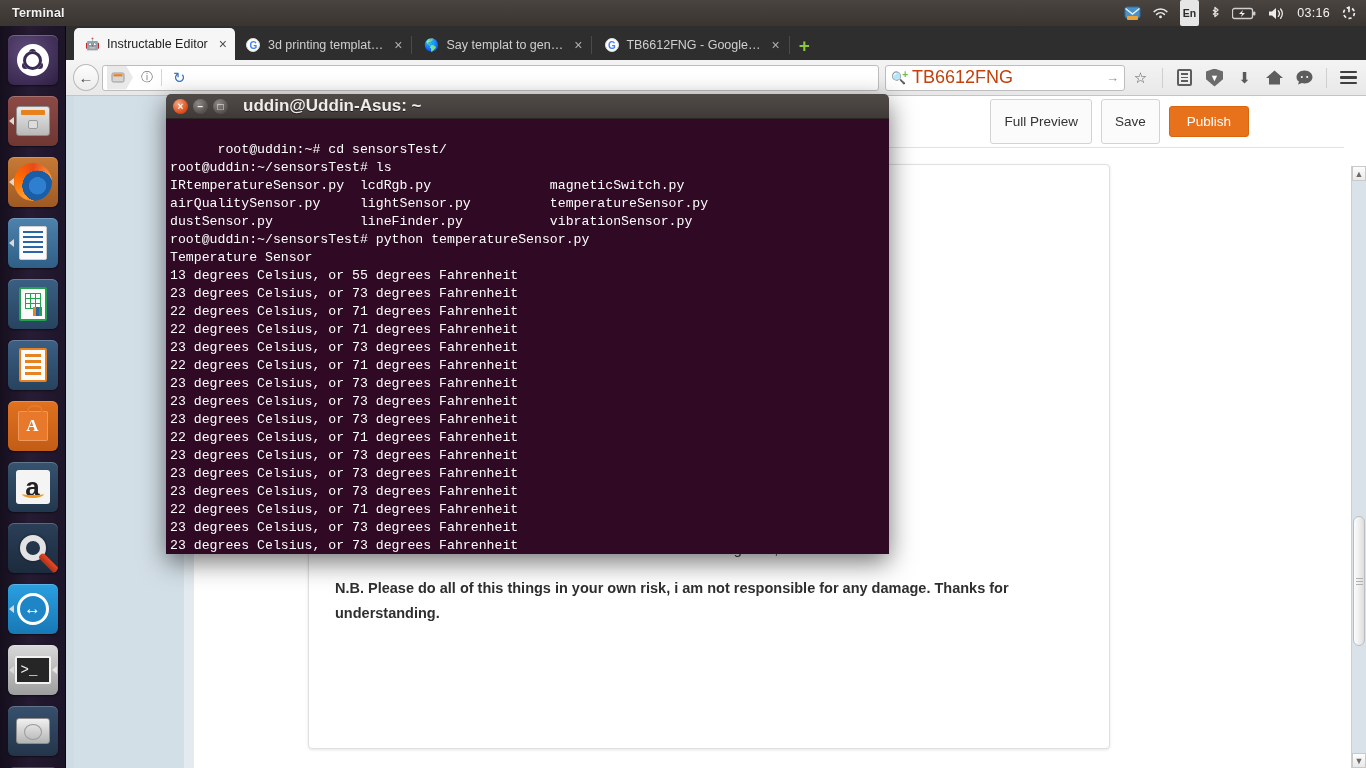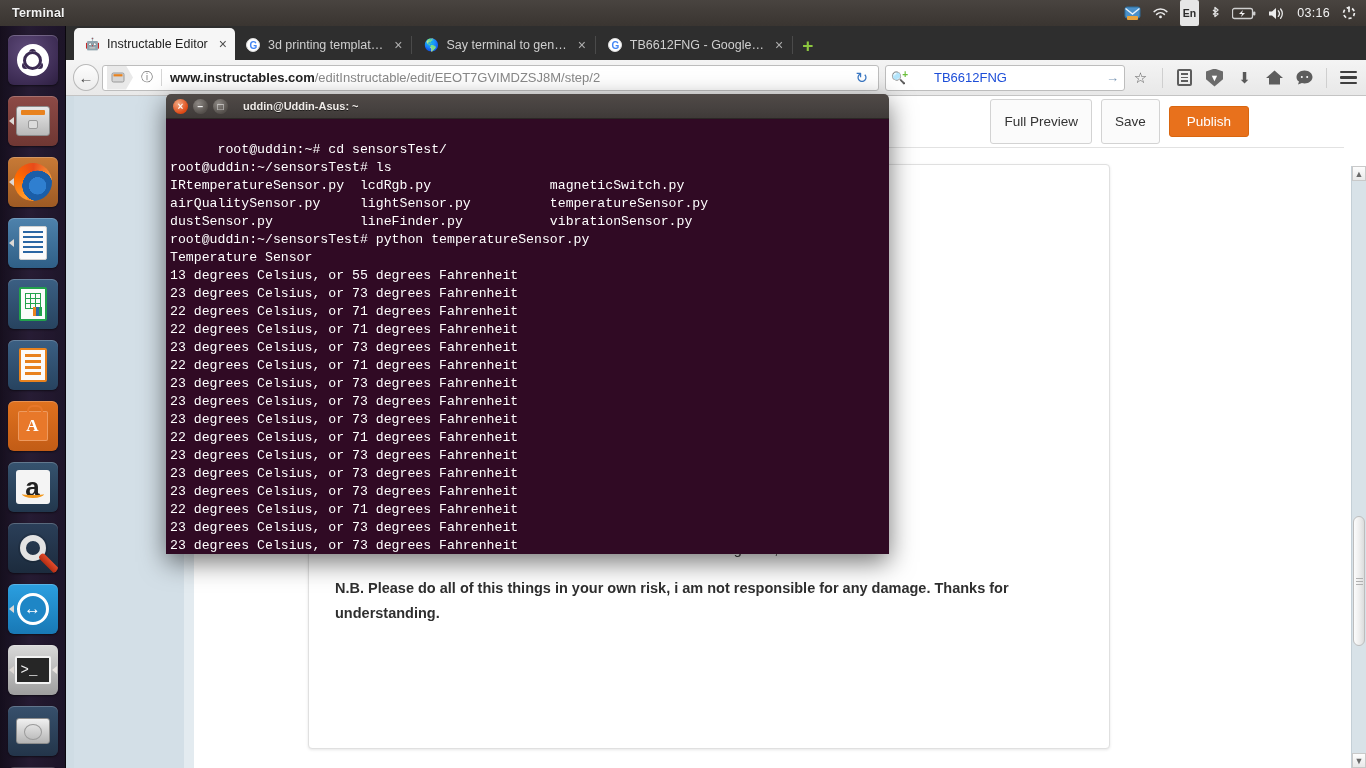--- a/index.html
+++ b/index.html
@@ -201,21 +201,21 @@
     overflow: hidden; text-overflow: ellipsis; padding-left: 3px;
   }
   .url-text b { color: #222; font-weight: bold; }
   .url-reload { color: #3b78c4; font-size: 15px; padding: 0 6px; }
   .searchbar {
     width: 240px; height: 26px; background: #fff; border: 1px solid #bdbdbd; border-radius: 3px;
     display: flex; align-items: center; padding: 0 5px; gap: 5px; margin-right: 5px;
   }
   .searchbar .sicon { position: relative; width: 16px; height: 14px; color: #777; font-size: 12px; }
   .searchbar .sicon .plus { position:absolute; right:-1px; top:-2px; color:#6abf3a; font-size:10px; font-weight:bold; }
-  .searchbar .sval { flex: 1; font-size: 13px; color: #1d4ed8; margin-left: 22px; }
+  .searchbar .sval { flex: 1; font-size: 18px; color: #c2410c; }
   .searchbar .sgo { color: #7b97b5; font-size: 13px; }
   .toolicons { display: flex; align-items: center; gap: 9px; }
   .toolicons .ic { width: 21px; height: 21px; display:flex; align-items:center; justify-content:center;
      color:#595959; font-size: 15px; }
   .tool-sep { width: 1px; height: 20px; background: #cfcfcf; margin: 0 2px; }
   .dl-arrow { color: #2e8fe0; font-size: 17px; }
   .shield { width: 17px; height: 18px; background: #6b6b6b;
      clip-path: polygon(50% 0, 100% 16%, 100% 60%, 50% 100%, 0 60%, 0 16%);
      display:flex; align-items:center; justify-content:center; color:#fff; font-size:9px; }
   .readinglist { width: 15px; height: 17px; border: 2px solid #5d5d5d; border-radius: 2px;
@@ -273,21 +273,21 @@
     height: 25px; background: linear-gradient(to bottom, #504a47 0%, #474240 55%, #3f3a38 100%);
     border-radius: 5px 5px 0 0;
     display: flex; align-items: center; padding-left: 7px; gap: 5px;
     border-bottom: 1px solid #2b2725;
   }
   .wbtn { width: 15px; height: 15px; border-radius: 50%; display:flex; align-items:center; justify-content:center;
      font-size: 10px; font-weight: bold; color: rgba(255,255,255,.92); }
   .wbtn.close { background: radial-gradient(circle at 35% 30%, #f0a882, #dd4814 70%); }
   .wbtn.min { background: radial-gradient(circle at 35% 30%, #8d8884, #55504c 70%); }
   .wbtn.max { background: radial-gradient(circle at 35% 30%, #8d8884, #55504c 70%); }
-  .term-title .ttl { margin-left: 10px; color: #f0ece9; font-size: 11px; font-weight: bold;
+  .term-title .ttl { margin-left: 10px; color: #f0ece9; font-size: 17px; font-weight: bold;
      text-shadow: 0 1px 0 rgba(0,0,0,.55); }
   .term-body {
     height: 435px; background: #300a24; padding: 4px 0 0 4px;
     font-family: "Liberation Mono", "DejaVu Sans Mono", monospace;
     font-size: 13.2px; line-height: 18px; color: #ffffff;
     white-space: pre; overflow: hidden;
   }
 </style>
 </head>
 <body>
@@ -409,21 +409,21 @@
       <div class="tab">
         <span class="fav">
             <span class="fav-g">G</span>
           </span>
         <span class="lbl">3d printing templat…</span>
         <span class="x">×</span>
       </div>
       <div class="tab-sep"></div>
       <div class="tab">
         <span class="fav">🌎</span>
-        <span class="lbl">Say terminal to gen…</span>
+        <span class="lbl">Say templat to gen…</span>
         <span class="x">×</span>
       </div>
       <div class="tab-sep"></div>
       <div class="tab">
         <span class="fav">
             <span class="fav-g">G</span>
           </span>
         <span class="lbl">TB6612FNG - Google…</span>
         <span class="x">×</span>
       </div>
@@ -437,21 +437,20 @@
       </span>
       <div class="urlbar">
         <span class="url-chev">
           <svg width="15" height="13" viewBox="0 0 15 13">
               <rect x="1" y="2" width="12" height="9" rx="1.5" fill="#d6d6d6" stroke="#9a9a9a"></rect>
               <rect x="2.5" y="3.2" width="9" height="2.2" fill="#e8821e"></rect>
             </svg>
         </span>
         <span class="url-info">ⓘ</span>
         <span class="url-divider"></span>
-        <span class="url-text"><b>www.instructables.com</b><span>/editInstructable/edit/EEOT7GVIMDZSJ8M/step/2</span></span>
         <span class="url-reload">↻</span>
       </div>
       <div class="searchbar">
         <span class="sicon">🔍<span class="plus">+</span></span>
         <span class="sval">TB6612FNG</span>
         <span class="sgo">→</span>
       </div>
       <div class="toolicons">
         <span class="ic">☆</span>
         <span class="tool-sep"></span>

